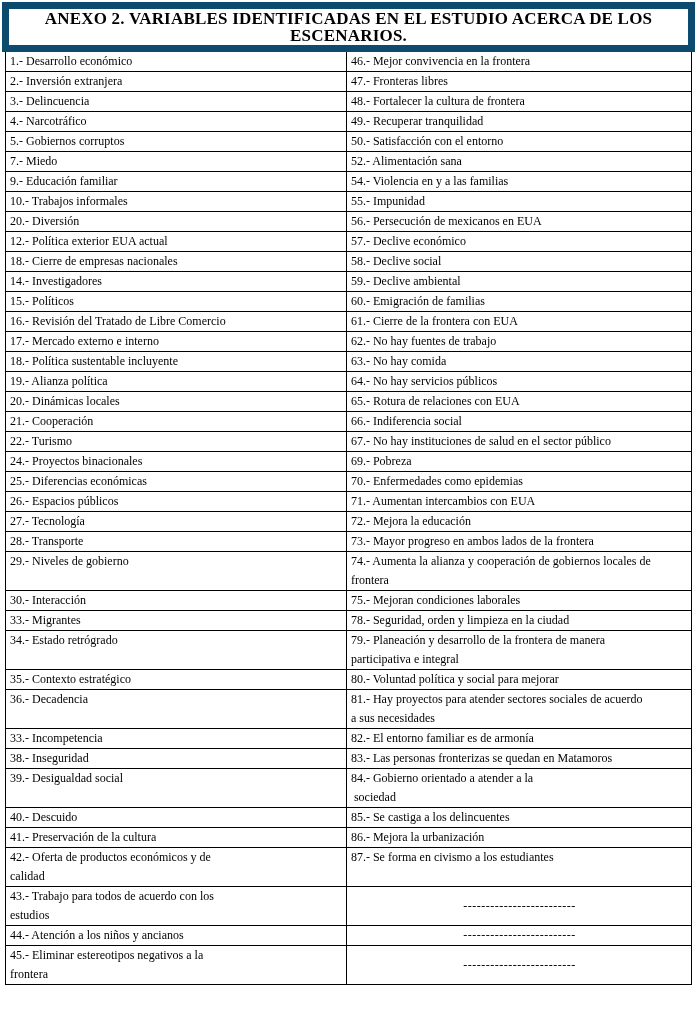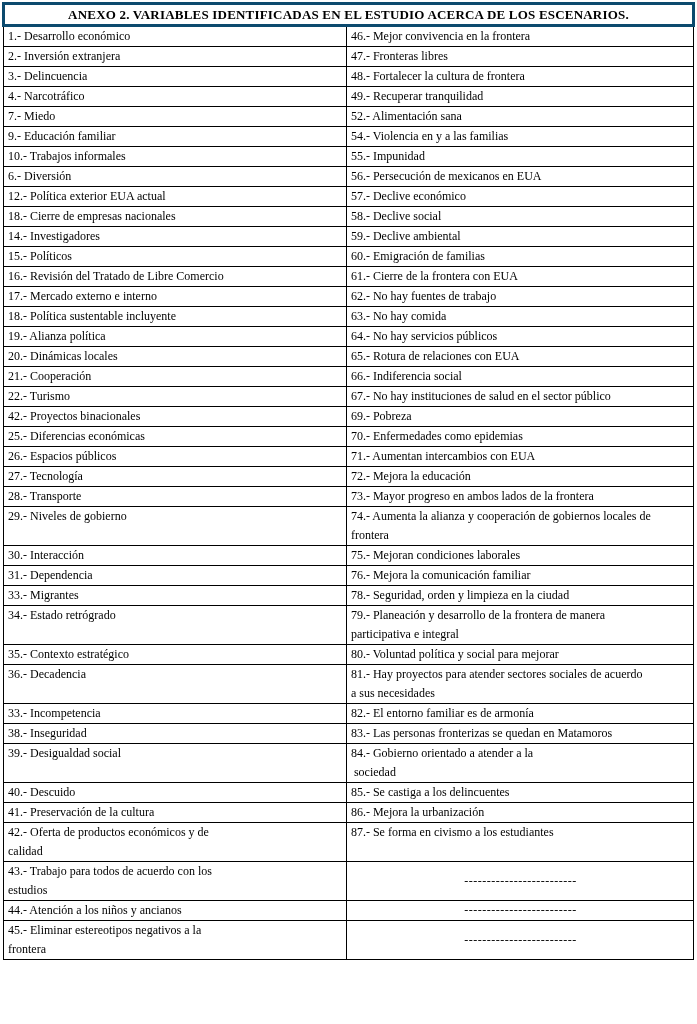--- a/index.html
+++ b/index.html
@@ -16,22 +16,22 @@
     background: #ffffff;
   }
   table.variables-table {
     border-collapse: collapse;
     width: 693px;
     table-layout: fixed;
   }
   col.left-col  { width: 49.7%; }
   col.right-col { width: 50.3%; }
   th.table-title {
-    border: 3px solid #0c4a6e;
-    font-size: 13px;
+    border: 7px solid #0c4a6e;
+    font-size: 17px;
     font-weight: bold;
     text-align: center;
     padding: 1px 4px;
     line-height: 17px;
     letter-spacing: 0.2px;
   }
   td.variable-cell {
     border: 1px solid #000;
     font-size: 12px;
     line-height: 19px;
@@ -72,33 +72,37 @@
         </tr>
         <tr>
           <td class="variable-cell">3.- Delincuencia</td>
           <td class="variable-cell">48.- Fortalecer la cultura de frontera</td>
         </tr>
         <tr>
           <td class="variable-cell">4.- Narcotráfico</td>
           <td class="variable-cell">49.- Recuperar tranquilidad</td>
         </tr>
         <tr>
+          <td class="variable-cell">5.- Gobiernos corruptos</td>
+          <td class="variable-cell">50.- Satisfacción con el entorno</td>
+        </tr>
+        <tr>
           <td class="variable-cell">7.- Miedo</td>
           <td class="variable-cell">52.- Alimentación sana</td>
         </tr>
         <tr>
           <td class="variable-cell">9.- Educación familiar</td>
           <td class="variable-cell">54.- Violencia en y a las familias</td>
         </tr>
         <tr>
           <td class="variable-cell">10.- Trabajos informales</td>
           <td class="variable-cell">55.- Impunidad</td>
         </tr>
         <tr>
-          <td class="variable-cell">6.- Diversión</td>
+          <td class="variable-cell">20.- Diversión</td>
           <td class="variable-cell">56.- Persecución de mexicanos en EUA</td>
         </tr>
         <tr>
           <td class="variable-cell">12.- Política exterior EUA actual</td>
           <td class="variable-cell">57.- Declive económico</td>
         </tr>
         <tr>
           <td class="variable-cell">18.- Cierre de empresas nacionales</td>
           <td class="variable-cell">58.- Declive social</td>
         </tr>
@@ -132,21 +136,21 @@
         </tr>
         <tr>
           <td class="variable-cell">21.- Cooperación</td>
           <td class="variable-cell">66.- Indiferencia social</td>
         </tr>
         <tr>
           <td class="variable-cell">22.- Turismo</td>
           <td class="variable-cell">67.- No hay instituciones de salud en el sector público</td>
         </tr>
         <tr>
-          <td class="variable-cell">42.- Proyectos binacionales</td>
+          <td class="variable-cell">24.- Proyectos binacionales</td>
           <td class="variable-cell">69.- Pobreza</td>
         </tr>
         <tr>
           <td class="variable-cell">25.- Diferencias económicas</td>
           <td class="variable-cell">70.- Enfermedades como epidemias</td>
         </tr>
         <tr>
           <td class="variable-cell">26.- Espacios públicos</td>
           <td class="variable-cell">71.- Aumentan intercambios con EUA</td>
         </tr>
@@ -159,24 +163,20 @@
           <td class="variable-cell">73.- Mayor progreso en ambos lados de la frontera</td>
         </tr>
         <tr>
           <td class="variable-cell">29.- Niveles de gobierno</td>
           <td class="variable-cell">74.- Aumenta la alianza y cooperación de gobiernos locales de
 frontera</td>
         </tr>
         <tr>
           <td class="variable-cell">30.- Interacción</td>
           <td class="variable-cell">75.- Mejoran condiciones laborales</td>
-        </tr>
-        <tr>
-          <td class="variable-cell">31.- Dependencia</td>
-          <td class="variable-cell">76.- Mejora la comunicación familiar</td>
         </tr>
         <tr>
           <td class="variable-cell">33.- Migrantes</td>
           <td class="variable-cell">78.- Seguridad, orden y limpieza en la ciudad</td>
         </tr>
         <tr>
           <td class="variable-cell">34.- Estado retrógrado</td>
           <td class="variable-cell">79.- Planeación y desarrollo de la frontera de manera
 participativa e integral</td>
         </tr>

